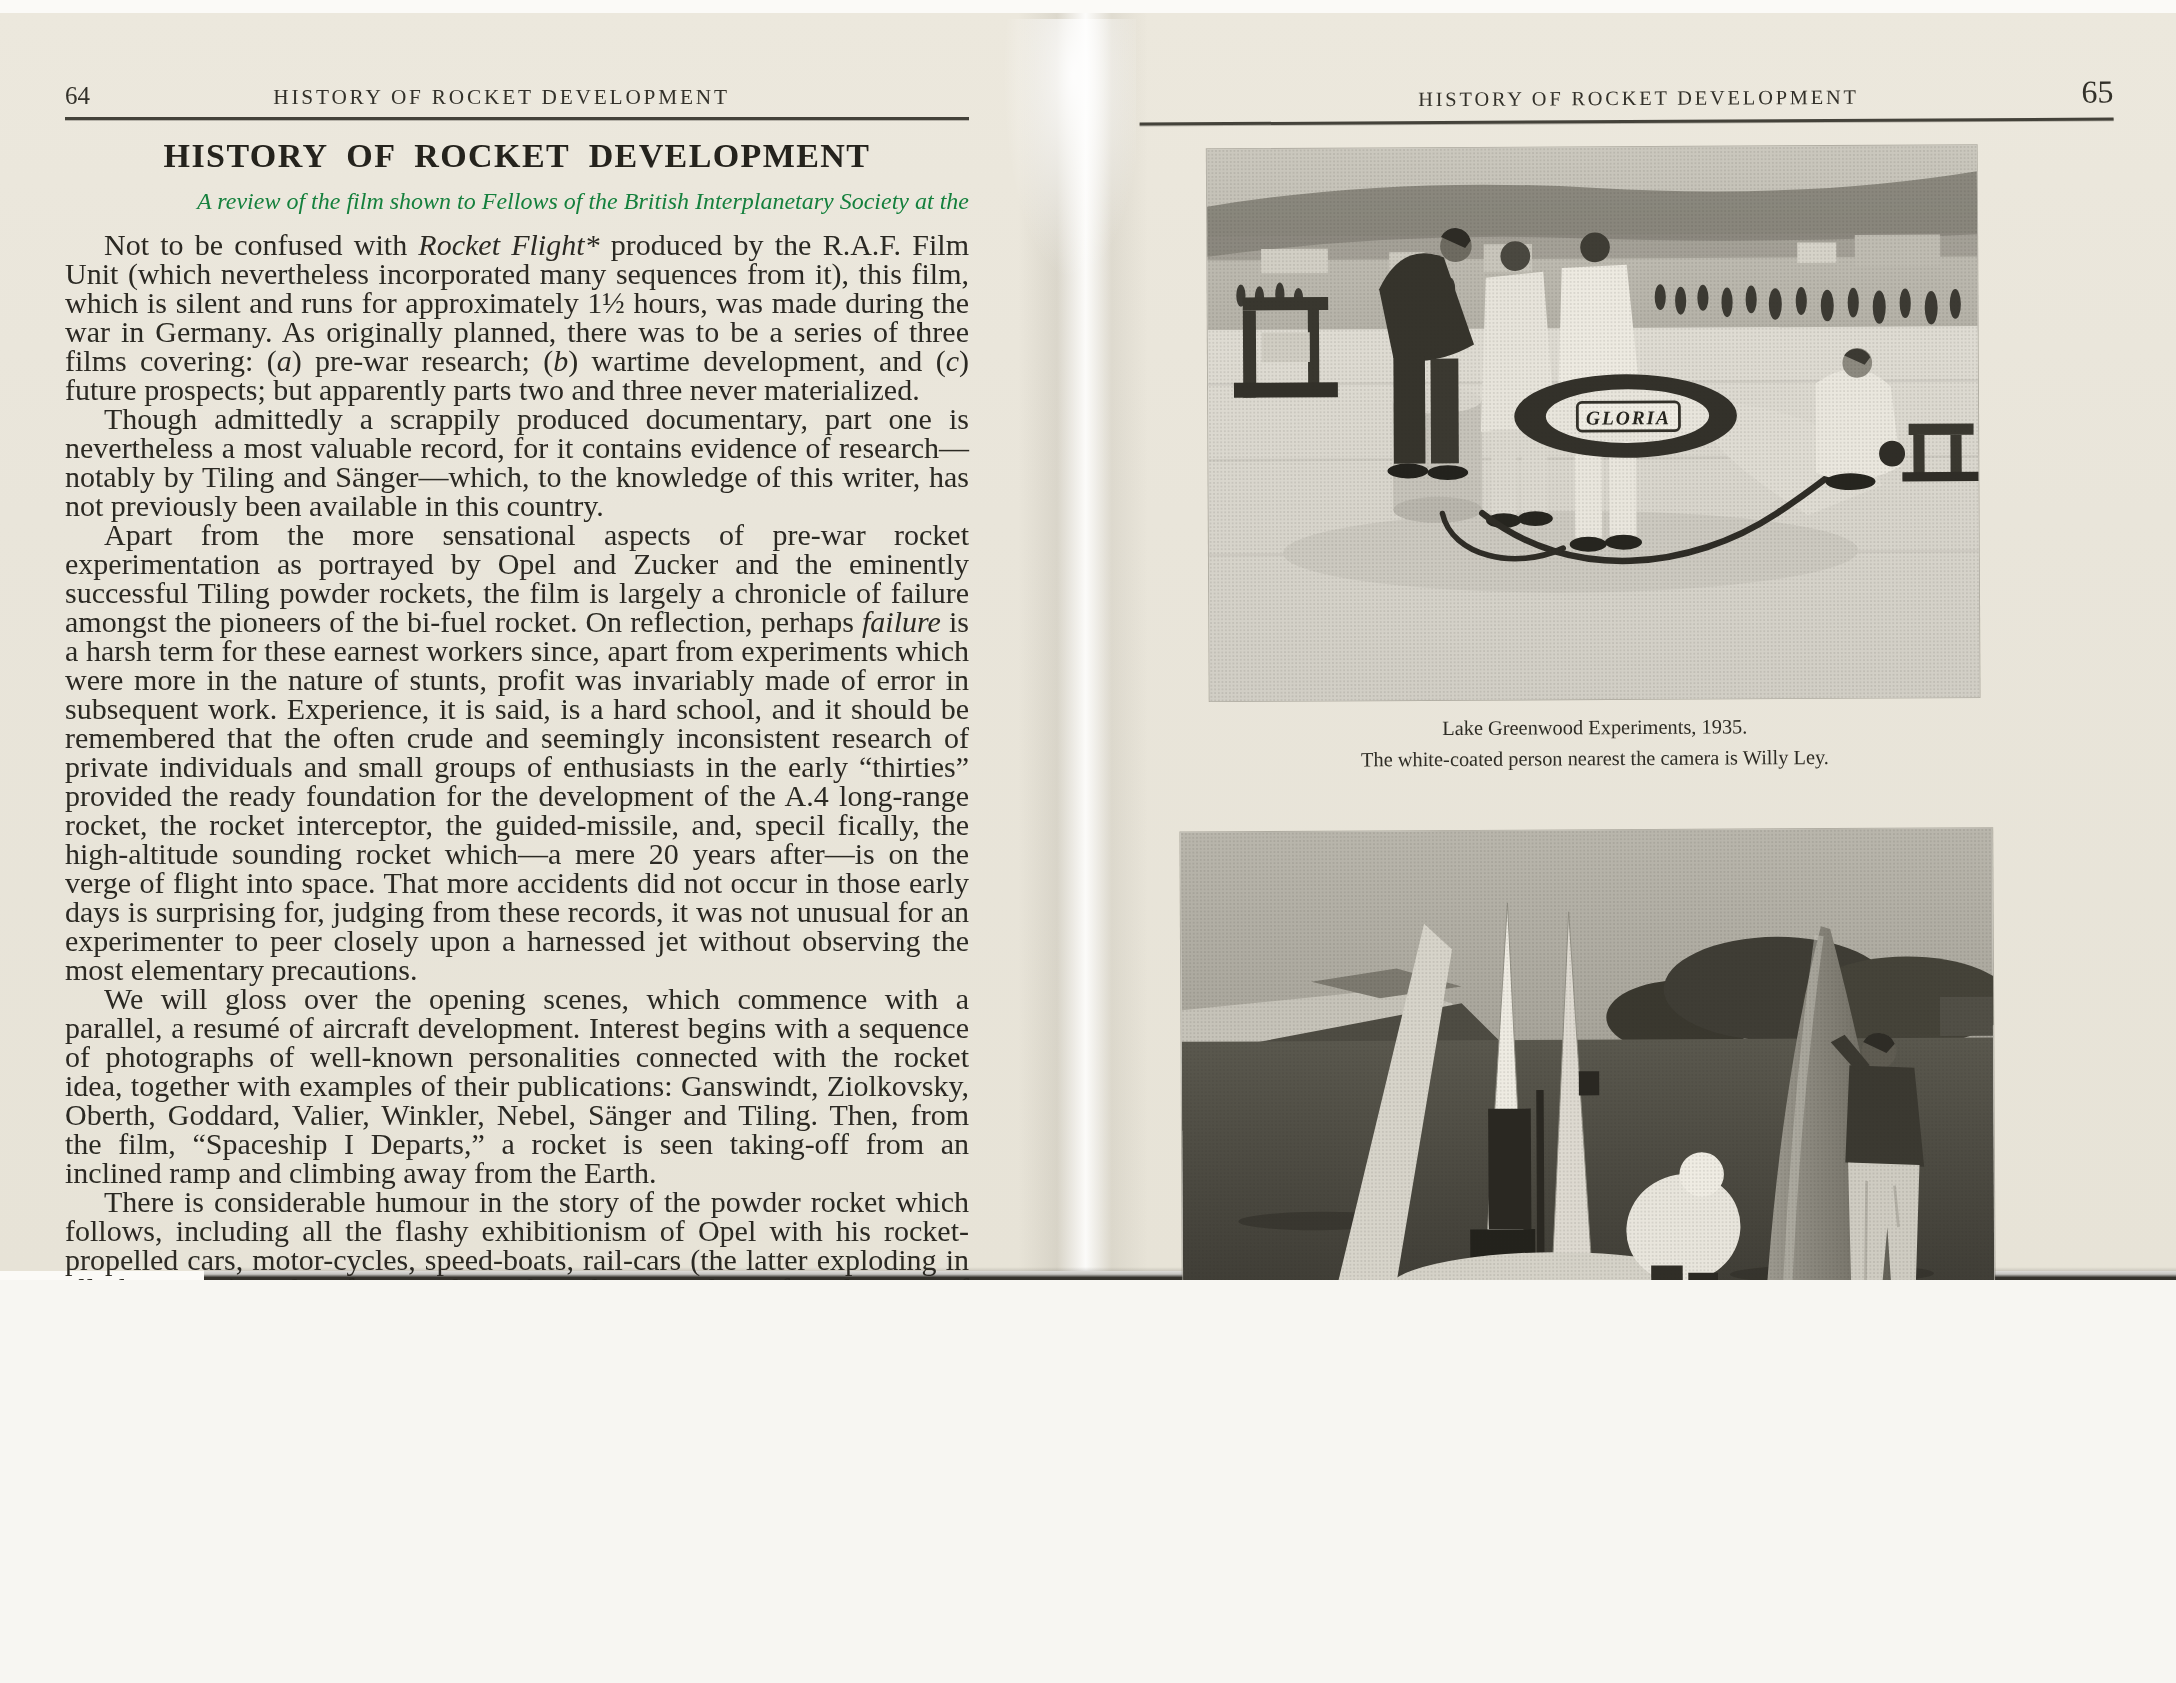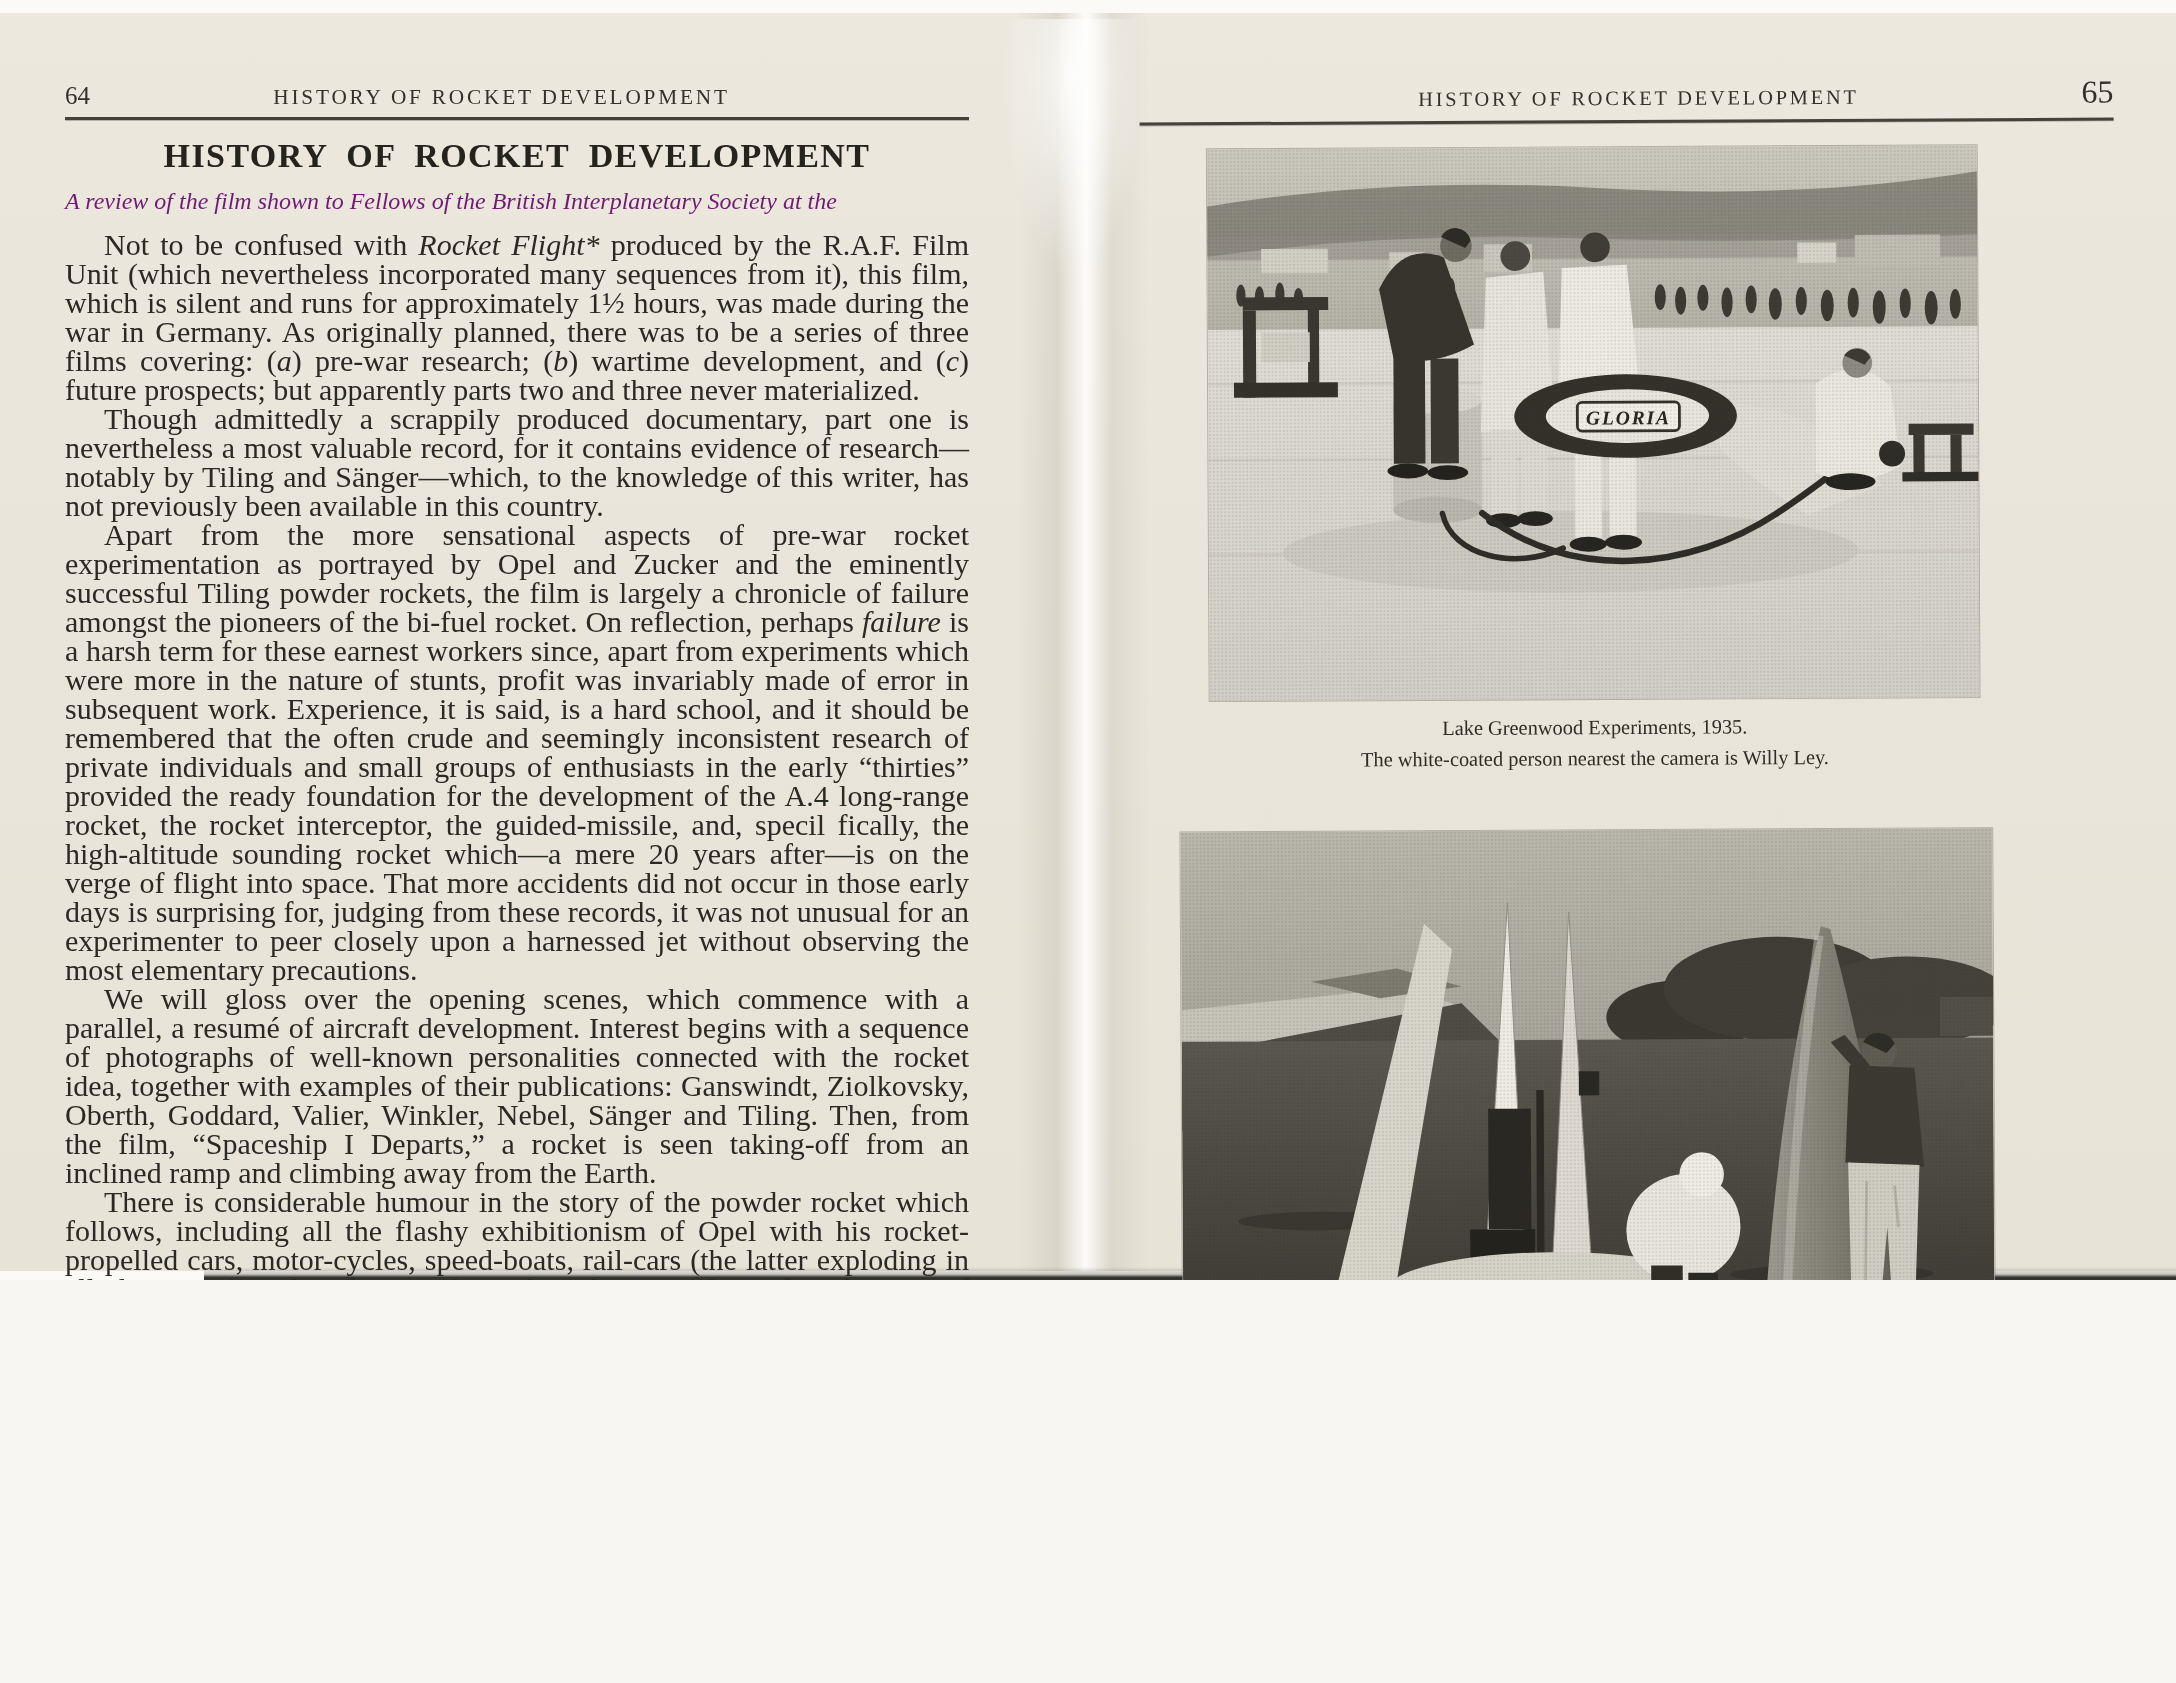--- a/index.html
+++ b/index.html
@@ -18,21 +18,21 @@
   .smudge.b{left:-20.4px;top:1566px;width:83px;height:111px;background:radial-gradient(rgba(90,87,77,0.4),rgba(90,87,77,0) 70%);}
   .smudge.c{left:422px;top:1521px;width:83px;height:33px;background:radial-gradient(rgba(120,116,104,0.22),rgba(120,116,104,0) 70%);}
 
   
   .page-left{position:absolute;left:65px;top:82px;width:904px;}
   .pg-head{display:flex;align-items:baseline;font-size:21.3px;letter-spacing:2.8px;color:#33312a;}
   .pg-head .pn{font-size:25px;letter-spacing:0;}
   .pg-head .run{flex:1;text-align:center;}
   .head-rule{height:2.8px;background:#44423a;margin-top:7.4px;box-shadow:0 0.9px 0 rgba(68,66,58,.35);}
   .doc-title{text-align:center;font-weight:bold;font-size:34px;letter-spacing:1.4px;word-spacing:9.3px;margin-top:16.7px;color:#25231d;}
-  .subtitle{text-align:left;font-style:italic;font-size:24px;line-height:31px;margin-top:11px;color:#701a75;}
+  .subtitle{text-align:right;font-style:italic;font-size:24px;line-height:31px;margin-top:11px;color:#15803d;}
   .bodytext{margin-top:13px;font-size:30px;line-height:29px;text-align:justify;color:#2b2923;}
   .bodytext p.para{margin:0;text-indent:39px;}
   .footnote{margin-top:9.3px;margin-left:24px;font-size:24px;color:#2e2c25;font-weight:bold;}
 
   
   .page-right{position:absolute;left:1143px;top:76px;width:974px;transform:rotate(-0.3deg);}
   .pg-head.right .run{flex:1;text-align:center;font-size:20.4px;}
   .pg-head.right .pn{font-size:32px;}
   .photo{position:relative;background:#d8d5cc;box-shadow:0 0 0 0.9px rgba(90,87,77,.4);}
   .photo::after{content:"";position:absolute;inset:0;pointer-events:none;

